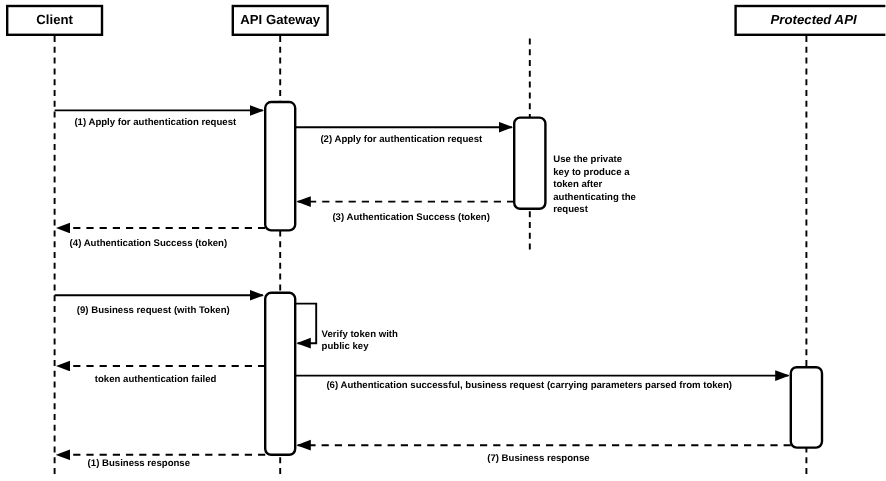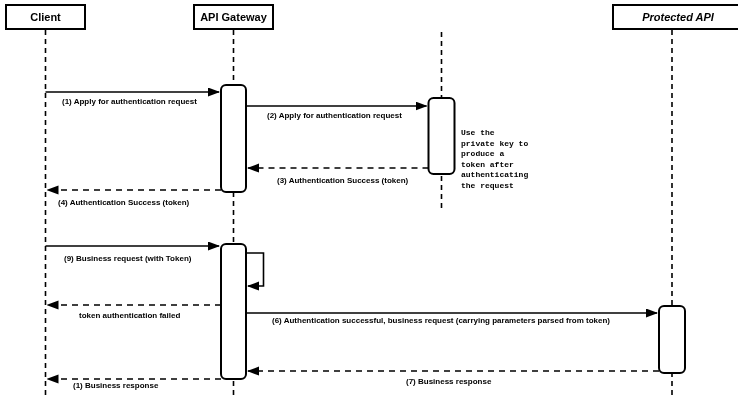--- a/index.html
+++ b/index.html
@@ -41,21 +41,20 @@
     color: #000000;
     font-size: 8px;
     font-weight: bold;
     white-space: nowrap;
     line-height: 10px;
     z-index: 2;
     margin-top: 19px;
   }
   .msg-label.wrap {
     white-space: normal;
-    font-family: Liberation Mono, monospace;
   }
 </style>
 </head>
 <body>
 
 <div class="diagram">
 
   <svg class="wires" width="738" height="401" viewBox="0 0 738 401">
     <defs>
       <marker id="ah" markerUnits="userSpaceOnUse" markerWidth="12" markerHeight="10" refX="11" refY="4.5" orient="auto">
@@ -87,20 +86,21 @@
 
   <div class="participant" style="left:193px; width:81px; height:26px;">API Gateway</div>
   <div class="participant" style="left:5px; width:81px; height:26px;">Client</div>
   <div class="participant" style="left:612px; width:132px; height:26px;font-style:italic;">Protected API</div>
 
   <div class="msg-label" style="left:62px; top:78px;">(1) Apply for authentication request</div>
   <div class="msg-label" style="left:267px; top:92px;text-align:center;">(2) Apply for authentication request</div>
   <div class="msg-label" style="left:277px; top:157px;">(3) Authentication Success (token)</div>
   <div class="msg-label" style="left:58px; top:179px;">(4) Authentication Success (token)</div>
   <div class="msg-label" style="left:64px; top:235px;">(9) Business request (with Token)</div>
+  <div class="msg-label wrap" style="left:268px; top:255px; width:70px;">Verify token with public key</div>
   <div class="msg-label" style="left:79px; top:292px;">token authentication failed</div>
   <div class="msg-label" style="left:272px; top:297px;">(6) Authentication successful, business request (carrying parameters parsed from token)</div>
   <div class="msg-label" style="left:406px; top:358px;">(7) Business response</div>
   <div class="msg-label" style="left:73px; top:362px;">(1) Business response</div>
 
   <div class="msg-label wrap" style="left:461px; top:109px; width:70px; line-height:10.5px;">Use the private key to produce a token after authenticating the request</div>
 
 </div>
 
 </body></html>

